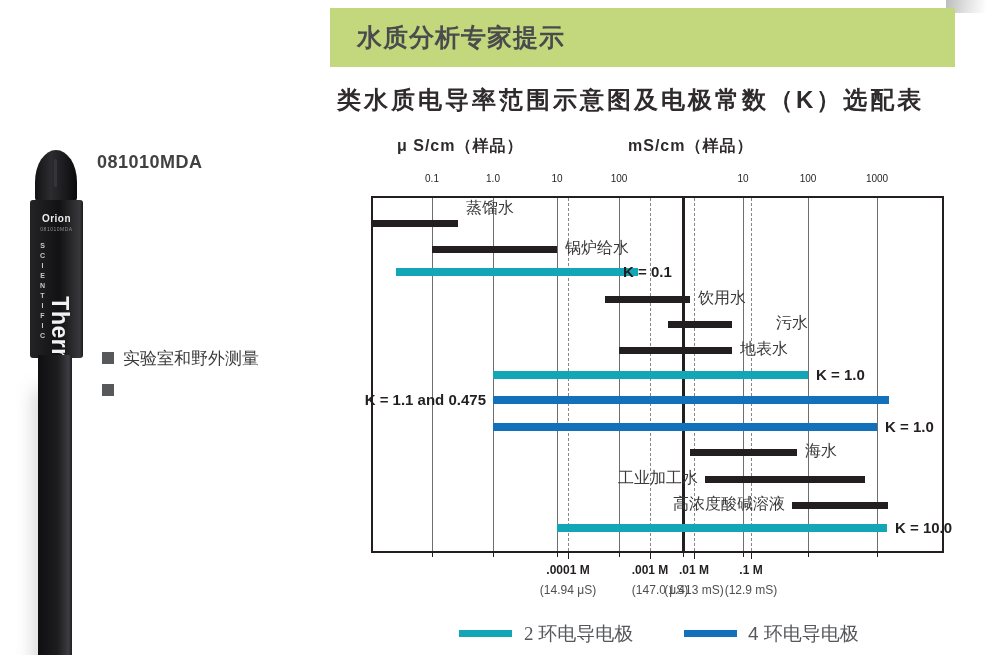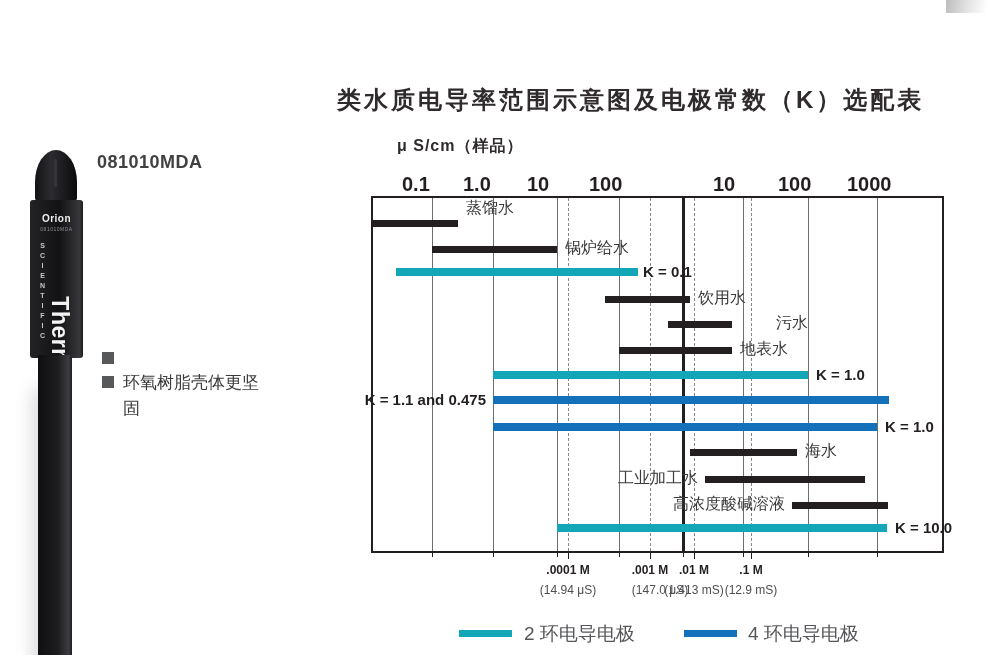--- a/index.html
+++ b/index.html
@@ -40,60 +40,64 @@
   .app-item{display:flex;margin-bottom:6px;font-size:17px;color:#3b3b3d;line-height:1.55;}
   .bullet{flex:0 0 auto;width:12px;height:12px;background:#57585a;margin:6px 9px 0 2px;}
   .app-text{max-width:150px;}
   
   .chart-frame{left:371px;top:196px;width:573px;height:357px;border:2px solid #231f20;box-sizing:border-box;}
   #chart-layer{left:0;top:0;width:988px;height:655px;}
   .grid{background:#6d6e70;}
   .divider{background:#231f20;}
   .dash{border-left:1px dashed #85878a;width:0;}
   .btick{background:#231f20;}
-  .ttick{top:173px;width:60px;font-size:20px;font-weight:bold;color:#231f20;}
+  .ttick{top:173px;width:60px;text-align:center;font-size:10px;font-weight:normal;color:#231f20;}
   .bar-label{transform:translateY(-52%);white-space:nowrap;font-size:16px;color:#3a3a3c;}
   .bar-label.emph{font-size:15px;font-weight:bold;color:#231f20;}
   .molar-label{text-align:center;font-size:12px;font-weight:bold;color:#231f20;white-space:nowrap;}
   .molar-sub{text-align:center;font-size:12px;color:#4d4e50;white-space:nowrap;}
   .legend-line{width:53px;height:7px;}
   .legend-label{font-size:19px;color:#56575a;white-space:nowrap;}
 </style>
 </head>
 <body>
 
 <div class="page">
 
   <div class="abs curl"></div>
 
+  <div class="abs banner" style="background: rgb(195, 216, 124);">
+    <span class="banner-text">水质分析专家提示</span>
+  </div>
 
   <div class="abs doc-title">类水质电导率范围示意图及电极常数（K）选配表</div>
 
   <div class="abs unit-header" style="left:397px;">μ S/cm（样品）</div>
+  <div class="abs unit-header" style="left:628px;">mS/cm（样品）</div>
 
   <div class="abs probe">
     <div class="probe-cap"></div>
     <div class="probe-body">
       <div class="probe-orion">Orion</div>
       <div class="probe-orion-sub">081010MDA</div>
       <div class="probe-sci">SCIENTIFIC</div>
       <div class="probe-thermo">Thermo</div>
     </div>
     <div class="probe-shaft"></div>
   </div>
 
   <div class="abs product-model">081010MDA</div>
 
   <div class="abs app-block">
     <div class="app-item">
       <span class="bullet"></span>
+      <span class="app-text">实验室和野外测量</span>
     </div>
     <div class="app-item">
       <span class="bullet"></span>
-      <span class="app-text">环氧树脂壳体更坚固</span>
     </div>
   </div>
 
   <div class="abs chart-frame"></div>
   <div class="abs" id="chart-layer">
       <div class="abs grid" style="left: 432px; top: 198px; width: 1px; height: 353px;"></div>
       <div class="abs btick" style="left: 432px; top: 553px; width: 1px; height: 4px;"></div>
       <div class="abs grid" style="left: 493px; top: 198px; width: 1px; height: 353px;"></div>
       <div class="abs btick" style="left: 493px; top: 553px; width: 1px; height: 4px;"></div>
       <div class="abs grid" style="left: 557px; top: 198px; width: 1px; height: 353px;"></div>
@@ -129,21 +133,21 @@
       <div class="abs ttick" style="left: 527px;">10</div>
       <div class="abs ttick" style="left: 589px;">100</div>
       <div class="abs ttick" style="left: 713px;">10</div>
       <div class="abs ttick" style="left: 778px;">100</div>
       <div class="abs ttick" style="left: 847px;">1000</div>
       <div class="abs bar" style="left: 372px; top: 219.5px; width: 86px; height: 7px; background: rgb(35, 31, 32);"></div>
       <div class="abs bar-label" style="top: 209px; left: 466px;">蒸馏水</div>
       <div class="abs bar" style="left: 432px; top: 245.5px; width: 125px; height: 7px; background: rgb(35, 31, 32);"></div>
       <div class="abs bar-label" style="top: 249px; left: 565px;">锅炉给水</div>
       <div class="abs bar" style="left: 396px; top: 268px; width: 242px; height: 8px; background: rgb(18, 166, 183);"></div>
-      <div class="abs bar-label emph" style="top: 272px; left: 643px;">K = 0.1</div>
+      <div class="abs bar-label emph" style="top: 272px; left: 623px;">K = 0.1</div>
       <div class="abs bar" style="left: 605px; top: 295.5px; width: 85px; height: 7px; background: rgb(35, 31, 32);"></div>
       <div class="abs bar-label" style="top: 299px; left: 698px;">饮用水</div>
       <div class="abs bar" style="left: 668px; top: 320.5px; width: 64px; height: 7px; background: rgb(35, 31, 32);"></div>
       <div class="abs bar-label" style="top: 324px; left: 740px; margin-left: 36px;">污水</div>
       <div class="abs bar" style="left: 619px; top: 346.5px; width: 113px; height: 7px; background: rgb(35, 31, 32);"></div>
       <div class="abs bar-label" style="top: 350px; left: 740px;">地表水</div>
       <div class="abs bar" style="left: 493px; top: 371px; width: 315px; height: 8px; background: rgb(18, 166, 183);"></div>
       <div class="abs bar-label emph" style="top: 375px; left: 816px;">K = 1.0</div>
       <div class="abs bar" style="left: 493px; top: 396px; width: 396px; height: 8px; background: rgb(19, 113, 188);"></div>
       <div class="abs bar-label emph" style="top: 400px; right: 502px;">K = 1.1 and 0.475</div>
@@ -153,17 +157,17 @@
       <div class="abs bar-label" style="top: 452px; left: 805px;">海水</div>
       <div class="abs bar" style="left: 705px; top: 475.5px; width: 160px; height: 7px; background: rgb(35, 31, 32);"></div>
       <div class="abs bar-label" style="top: 479px; right: 290px;">工业加工水</div>
       <div class="abs bar" style="left: 792px; top: 501.5px; width: 96px; height: 7px; background: rgb(35, 31, 32);"></div>
       <div class="abs bar-label" style="top: 505px; right: 203px;">高浓度酸碱溶液</div>
       <div class="abs bar" style="left: 557px; top: 524px; width: 330px; height: 8px; background: rgb(18, 166, 183);"></div>
       <div class="abs bar-label emph" style="top: 528px; left: 895px; text-align: right;">K = 10.0</div>
     </div>
 
   <div class="abs legend-line" style="left: 459px; top: 630px; background: rgb(18, 166, 183);"></div>
-  <div class="abs legend-label" style="left:524px;top:621px;">2 环电导电极</div>
+  <div class="abs legend-label" style="left:524px;top:621px;font-family:Liberation Serif, serif;">2 环电导电极</div>
   <div class="abs legend-line" style="left: 684px; top: 630px; background: rgb(19, 113, 188);"></div>
   <div class="abs legend-label" style="left:748px;top:621px;">4 环电导电极</div>
 
 </div>
 
 </body></html>

